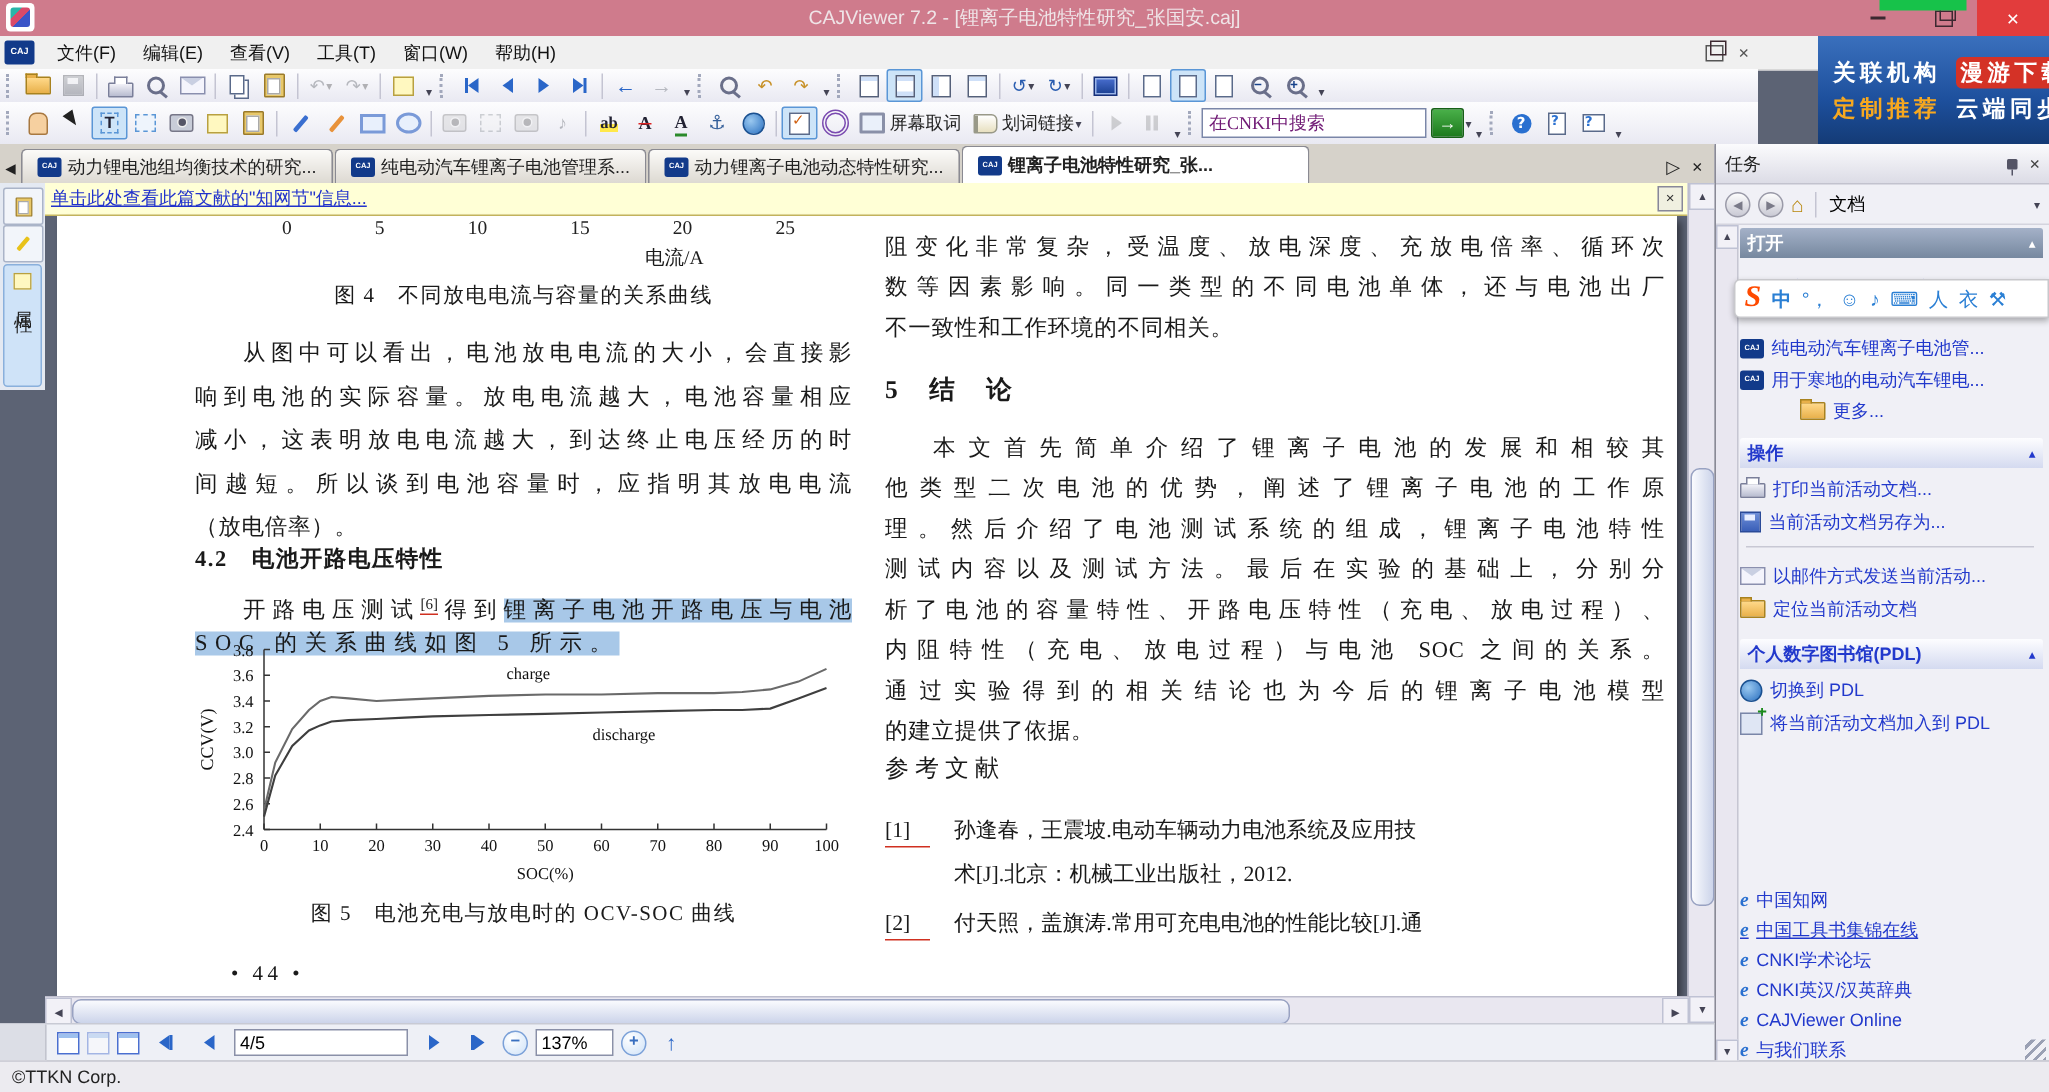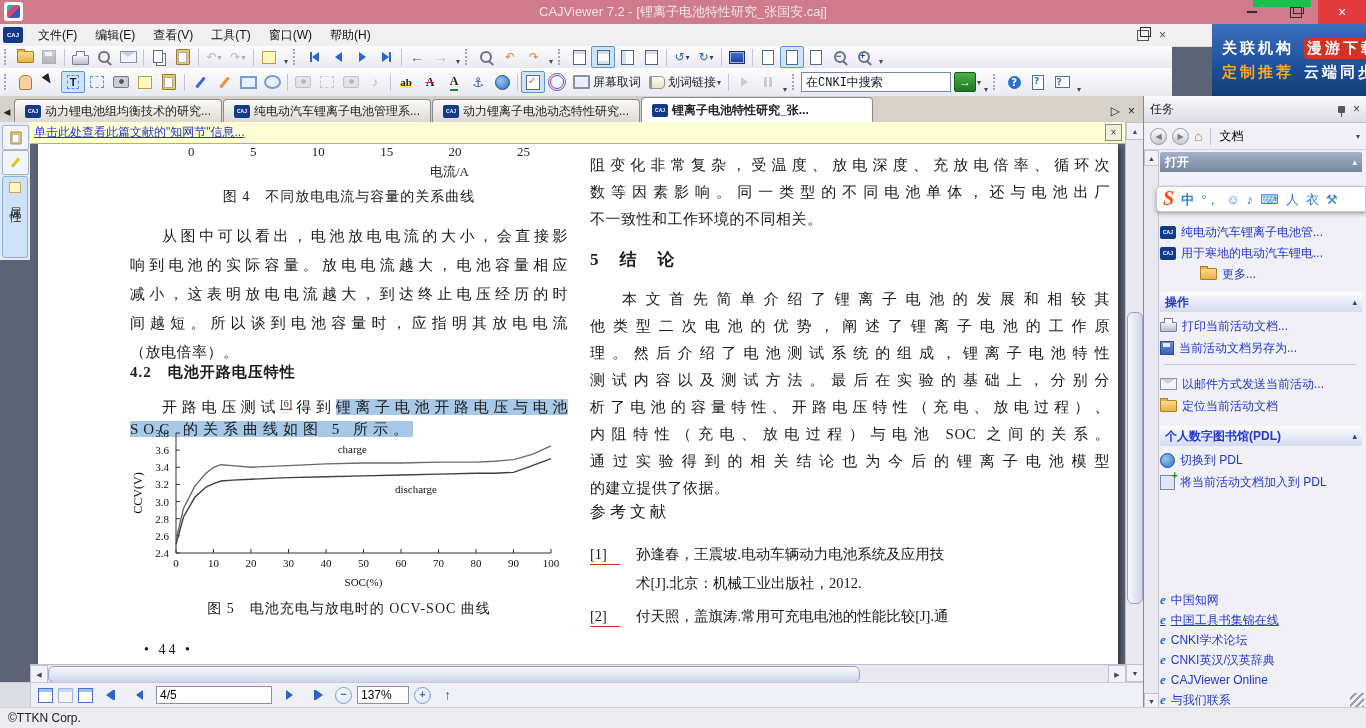--- a/index.html
+++ b/index.html
@@ -83,21 +83,21 @@
   .bk{width:14px;height:11px;background:linear-gradient(#fff,#e8e0c0);border:1px solid #998;border-radius:1px 4px 4px 1px;box-shadow:inset 2px 0 0 #998;}
   .mon{width:13px;height:10px;border:2px solid #8a90a8;background:#eaf0fa;border-radius:1px;}
   .hlg{font:bold 11px "Liberation Serif",serif;color:#223;background:linear-gradient(transparent 55%,#ffe84a 55%);}
   .sog{font:bold 12px "Liberation Serif",serif;color:#223;text-decoration:line-through;text-decoration-color:#d22;}
   .ulg{font:bold 12px "Liberation Serif",serif;color:#223;border-bottom:2px solid #2a8a2a;}
   .anch{color:#345f9a;font-size:13px;}
   .hc{width:13px;height:13px;border-radius:50%;background:#2a70d0;color:#fff;font:bold 10px/13px "DejaVu Sans",sans-serif;text-align:center;}
   .pgq{position:relative;}
   .pgq .q{position:absolute;left:1px;top:0px;font:bold 9px "DejaVu Sans",sans-serif;color:#2a70d0;}
   .searchbox{width:148px;height:18px;background:#fff;border:1px solid #7a86a8;display:flex;align-items:center;}
-  .searchbox input{border:0;outline:0;flex:1;font-size:12px;color:#0f172a;padding:0 4px;background:transparent;font-family:Liberation Mono, monospace;}
+  .searchbox input{border:0;outline:0;flex:1;font-size:12px;color:#701a75;padding:0 4px;background:transparent;font-family:Liberation Serif, serif;}
   .ddbox{width:15px;height:18px;border-left:1px solid #aab;display:flex;align-items:center;justify-content:center;font-size:8px;color:#446;}
   .gobtn{width:20px;height:18px;margin-left:3px;border-radius:2px;background:linear-gradient(#49b049,#1d7a1d);
      border:1px solid #166016;color:#fff;font-weight:bold;display:flex;align-items:center;justify-content:center;}
   .chk{width:12px;height:13px;background:#fff;border:1px solid #5a6a8a;position:relative;}
   .chk::after{content:"✓";position:absolute;left:1px;top:-1px;color:#d06010;font-size:10px;font-weight:bold;}
   .knot{width:12px;height:12px;border:3px double #7a4ab0;border-radius:50%;}
   .pausebars{display:flex;gap:2px;}
   .pausebars i{width:3px;height:10px;background:#8a8fa8;display:block;}
 
   
@@ -145,21 +145,21 @@
   .r .dline{line-height:27px;}
   .fig4ticks{position:absolute;top:0;left:58px;width:342px;display:flex;justify-content:space-between;font-size:13px;color:#222;}
   .fig4xl{position:absolute;top:19px;left:300px;font-size:13px;}
   .figcap{position:absolute;left:0;right:0;text-align:center;font-size:14px;letter-spacing:1px;}
   .h42{position:absolute;top:219px;font-weight:bold;font-size:15px;letter-spacing:1px;}
   .lineA{position:absolute;top:245px;left:0;right:0;}
   .lineB{position:absolute;top:271px;left:0;right:0;letter-spacing:5px;font-size:15px;line-height:29px;}
   .hlsel{background:#a8c8e8;}
   .supref{font-size:10px;vertical-align:5px;border-bottom:1px solid #d03020;letter-spacing:0;}
   .fig5{position:absolute;top:283px;left:0;}
-  .pagenum{position:absolute;top:498px;left:14px;font-size:14px;letter-spacing:3px;}
+  .pagenum{position:absolute;top:498px;left:24px;font-size:14px;letter-spacing:3px;}
   .h5{position:absolute;top:104px;font-weight:bold;font-size:17px;letter-spacing:2px;}
   .refh{position:absolute;top:358px;font-size:16px;letter-spacing:4px;}
   .refrow{position:absolute;left:0;right:0;font-size:14.5px;line-height:29px;}
   .refnum{display:inline-block;width:30px;border-bottom:1px solid #d03020;letter-spacing:0;margin-right:16px;line-height:20px;}
   .refl2{padding-left:46px;}
 
   
   .vscroll{position:absolute;right:0;top:0;width:17px;height:560px;background:#e9e7f0;border-left:1px solid #bdbdcd;}
   .hscroll{position:absolute;left:0;top:542px;width:1096px;height:18px;background:#e9e7f0;border-top:1px solid #bdbdcd;}
   .sbtn{position:absolute;background:#f2f1f7;border:1px solid #bfc2d4;color:#445;font-size:7px;

